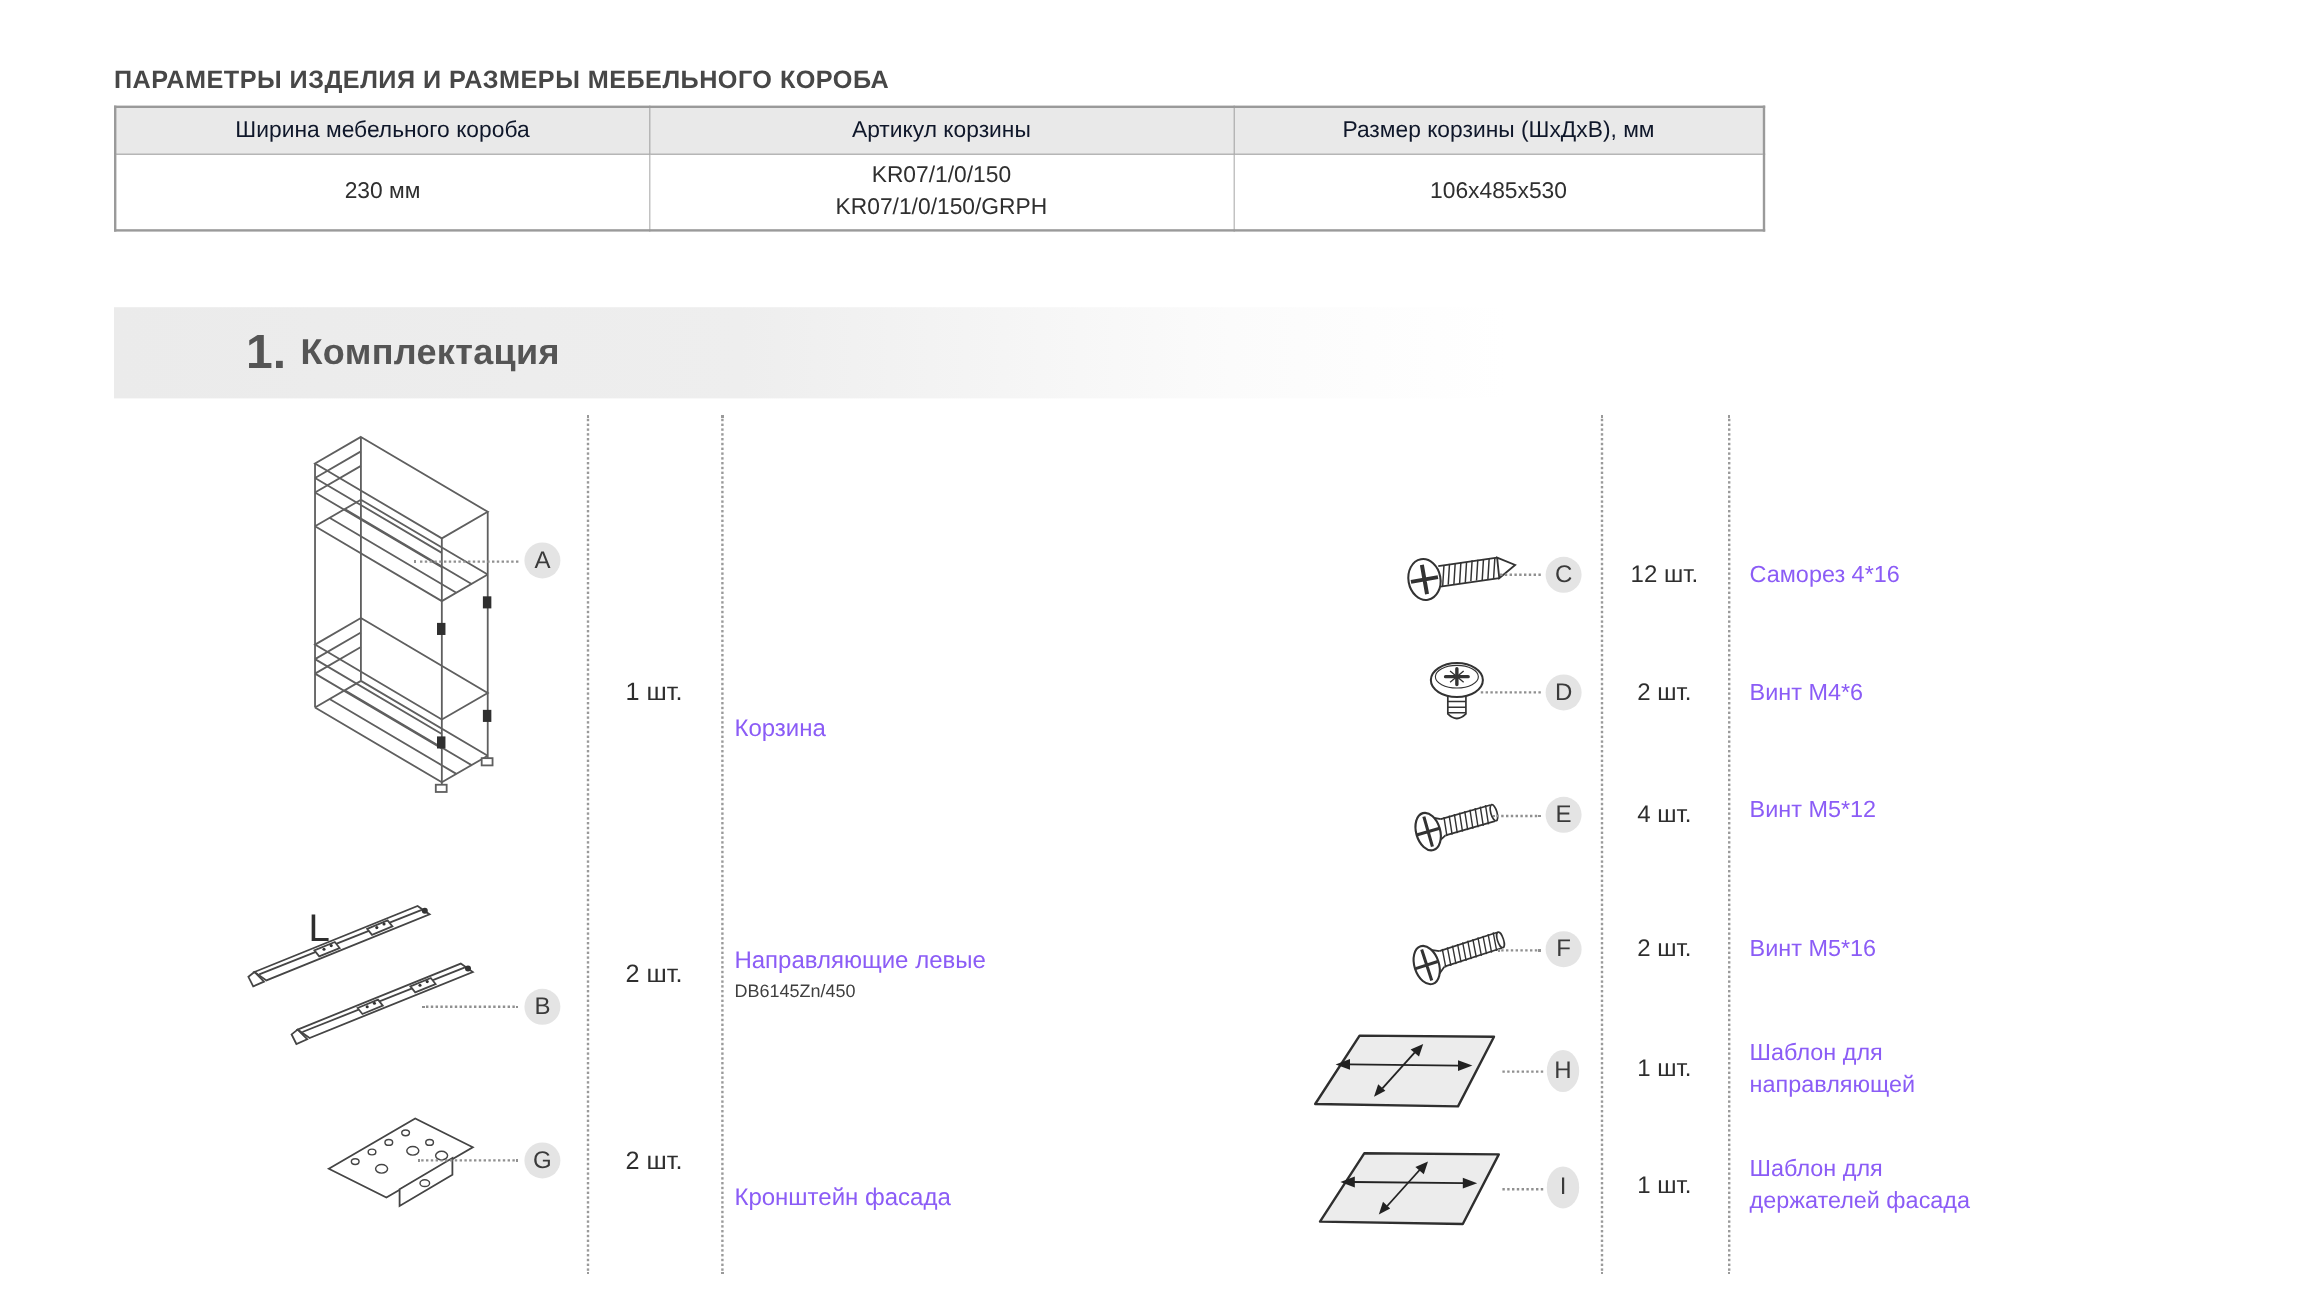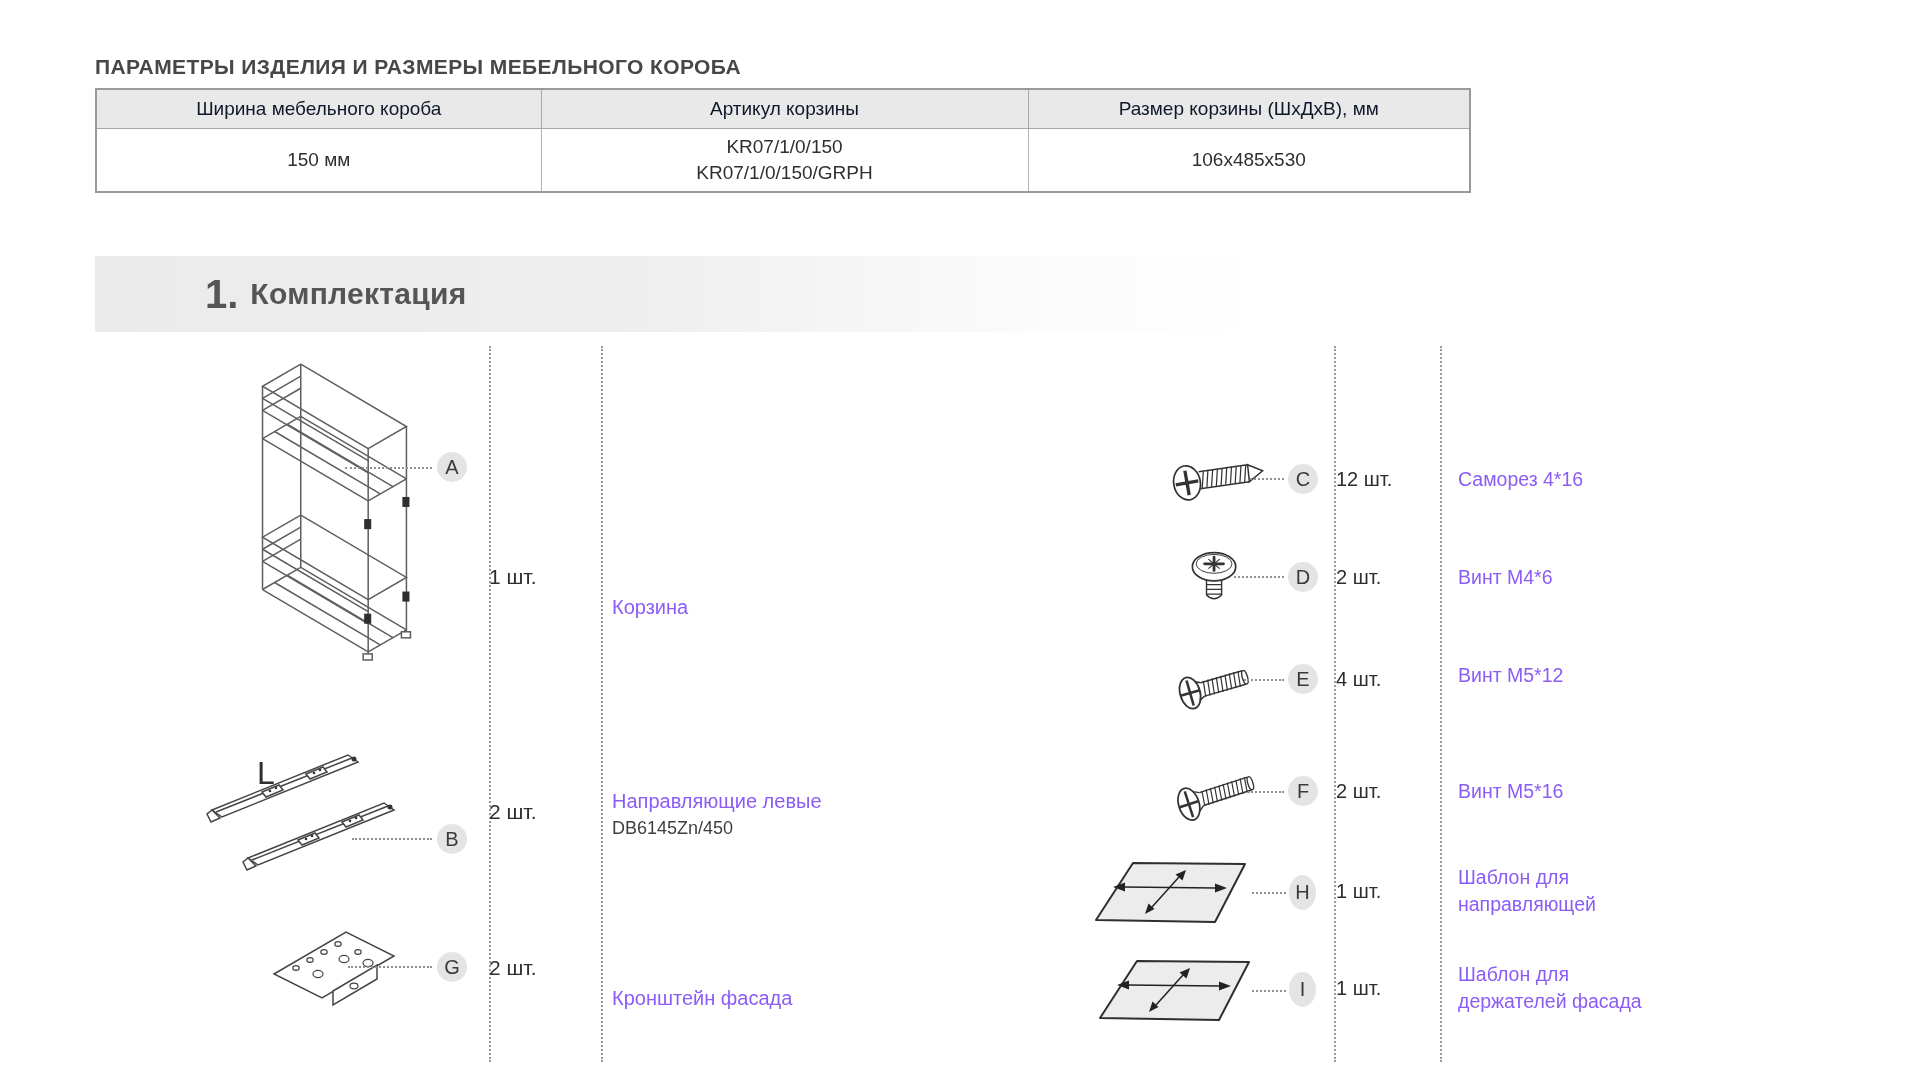--- a/index.html
+++ b/index.html
@@ -16,27 +16,27 @@
   .band{position:absolute;left:95px;top:256px;width:1160px;height:76px;box-sizing:border-box;
         display:flex;align-items:center;padding-left:110px;
         background:linear-gradient(90deg,#ebebeb 0%,#eeeeee 45%,rgba(246,246,246,.45) 80%,rgba(255,255,255,0) 100%);}
   .band-num{font-size:40px;font-weight:700;color:#555;}
   .band-title{font-size:30px;font-weight:700;color:#555;margin-left:12px;letter-spacing:.3px;}
   .vsep{position:absolute;top:346px;height:716px;width:0;border-left:2px dotted #9a9a9a;}
   .badge{position:absolute;width:30px;height:30px;border-radius:50%;background:#e4e4e4;
          color:#3a3a3a;font-size:20px;display:flex;align-items:center;justify-content:center;}
   .badge.tall{width:27px;height:35px;}
   .leader{position:absolute;height:0;border-top:2px dotted #909090;}
-  .qty{position:absolute;font-size:21px;color:#2e2e2e;text-align:left;}
+  .qty{position:absolute;font-size:21px;color:#2e2e2e;text-align:center;}
   .qty-left{left:489px;width:112px;}
   .qty-right{left:1336px;width:102px;font-size:20px;}
   .pname{position:absolute;font-size:20px;color:#8b5cf6;white-space:pre-line;line-height:27px;}
   .pname-left{left:612px;}
   .pname-right{left:1458px;font-size:19.5px;}
-  .subname{position:absolute;left:612px;font-size:18px;color:#3f3f3f;}
+  .subname{position:absolute;left:612px;font-size:15px;color:#3f3f3f;}
   .lmark{position:absolute;left:257px;top:755px;font-size:32px;color:#2e2e2e;}
   .illus{position:absolute;}
 </style>
 </head>
 <body>
 
 <div class="page">
 
   <h1 class="title">ПАРАМЕТРЫ ИЗДЕЛИЯ И РАЗМЕРЫ МЕБЕЛЬНОГО КОРОБА</h1>
 
@@ -48,21 +48,21 @@
       </colgroup>
     <thead>
       <tr>
         <th>Ширина мебельного короба</th>
         <th>Артикул корзины</th>
         <th>Размер корзины (ШхДхВ), мм</th>
       </tr>
     </thead>
     <tbody>
       <tr>
-        <td>150 мм</td>
+        <td>230 мм</td>
         <td>
           <div>KR07/1/0/150</div>
           <div>KR07/1/0/150/GRPH</div>
         </td>
         <td>106x485x530</td>
       </tr>
     </tbody>
   </table>
 
   <div class="band">

